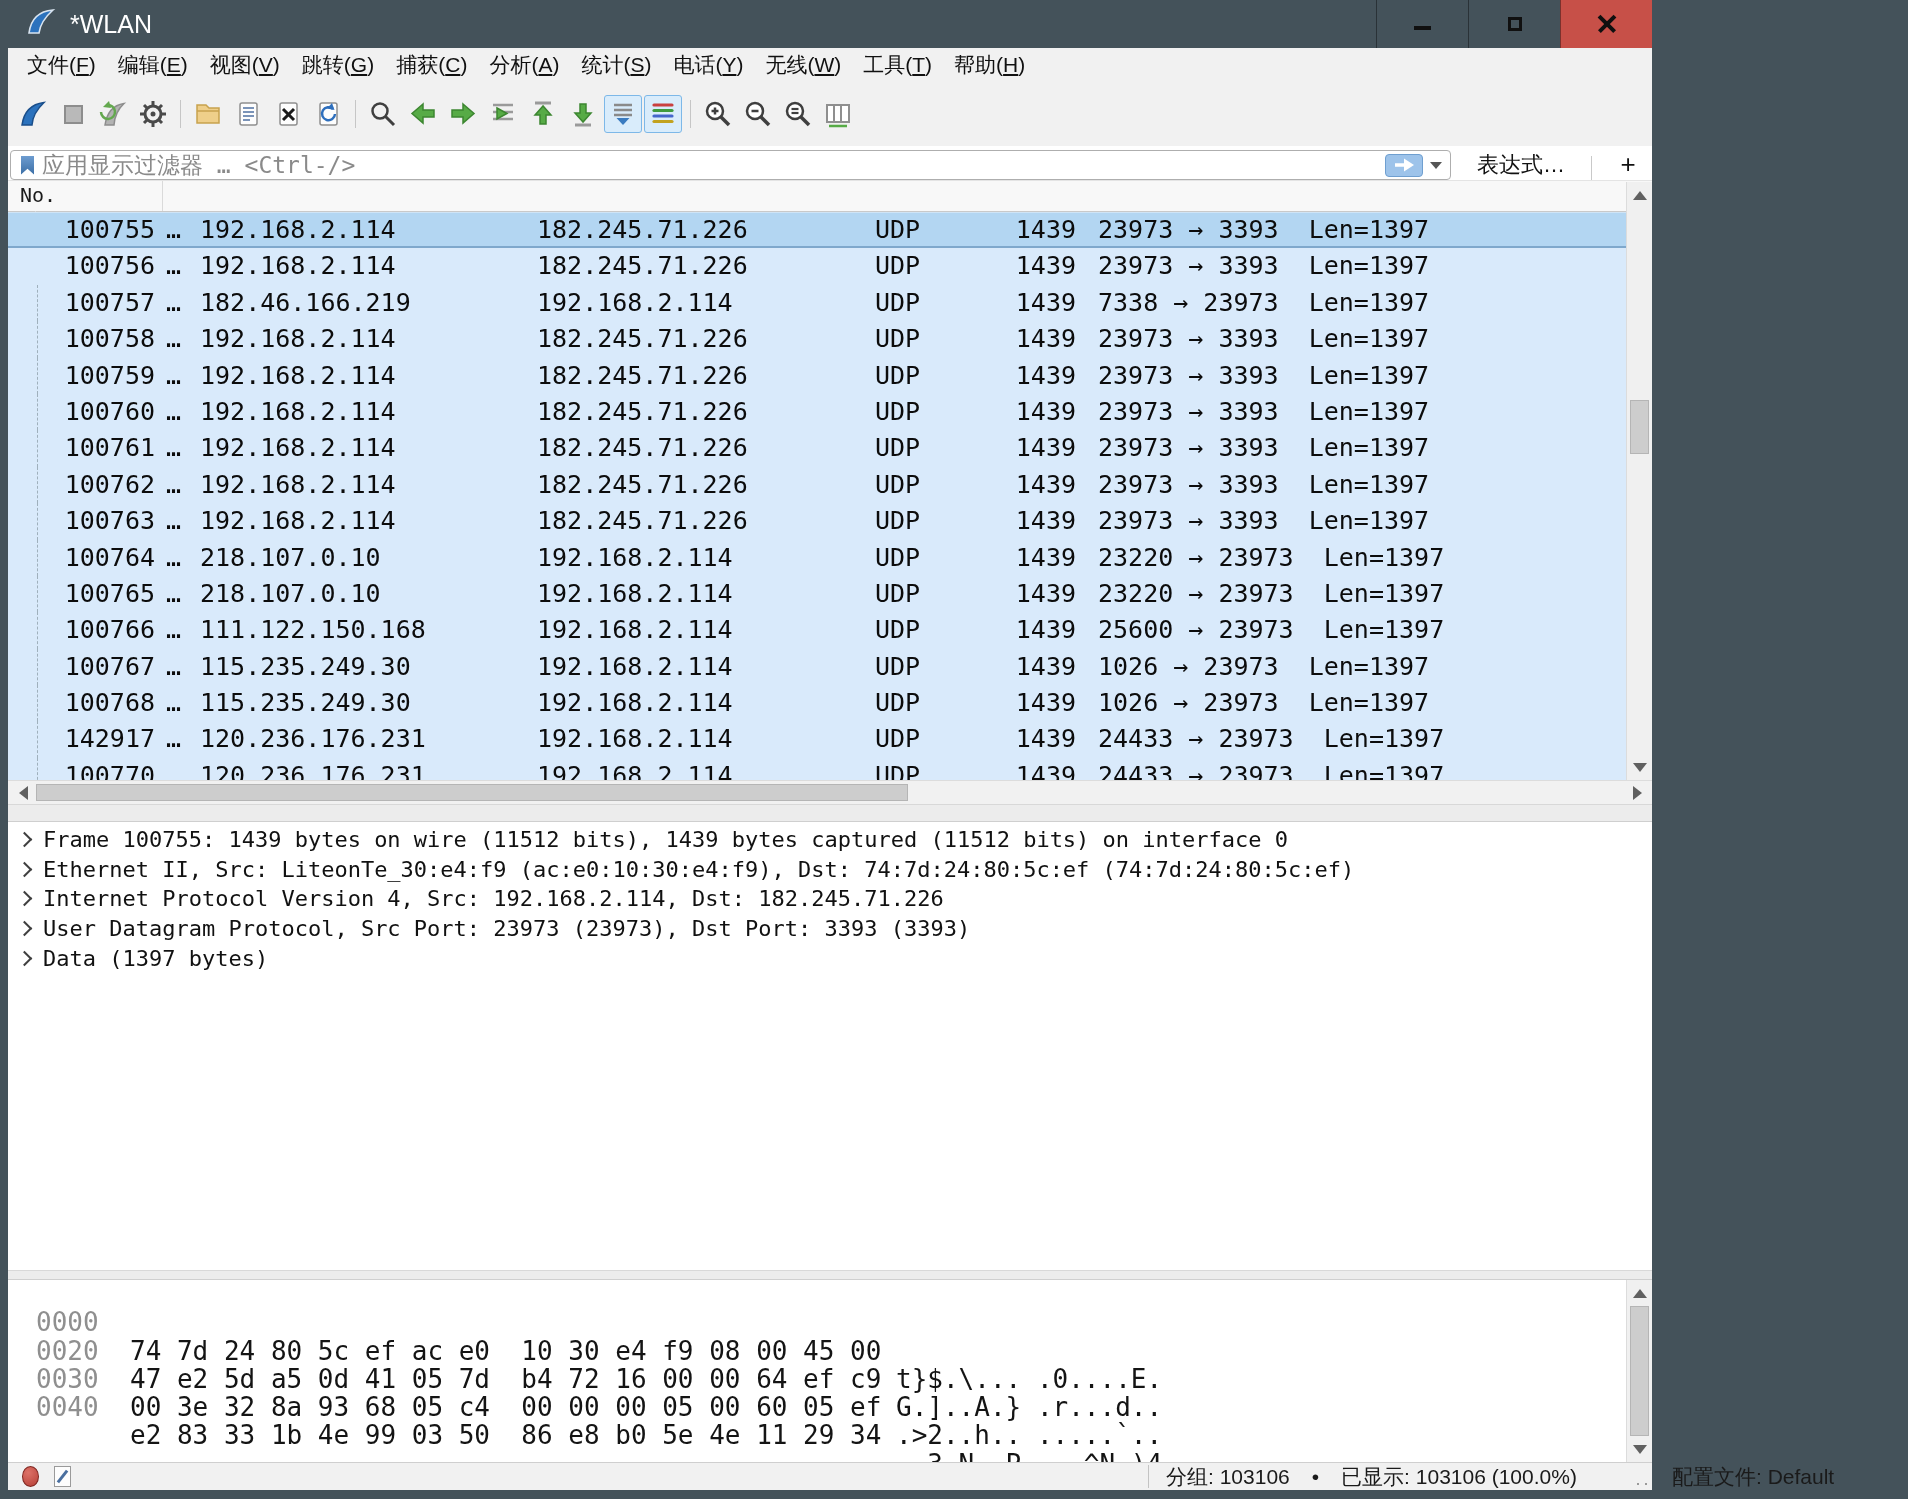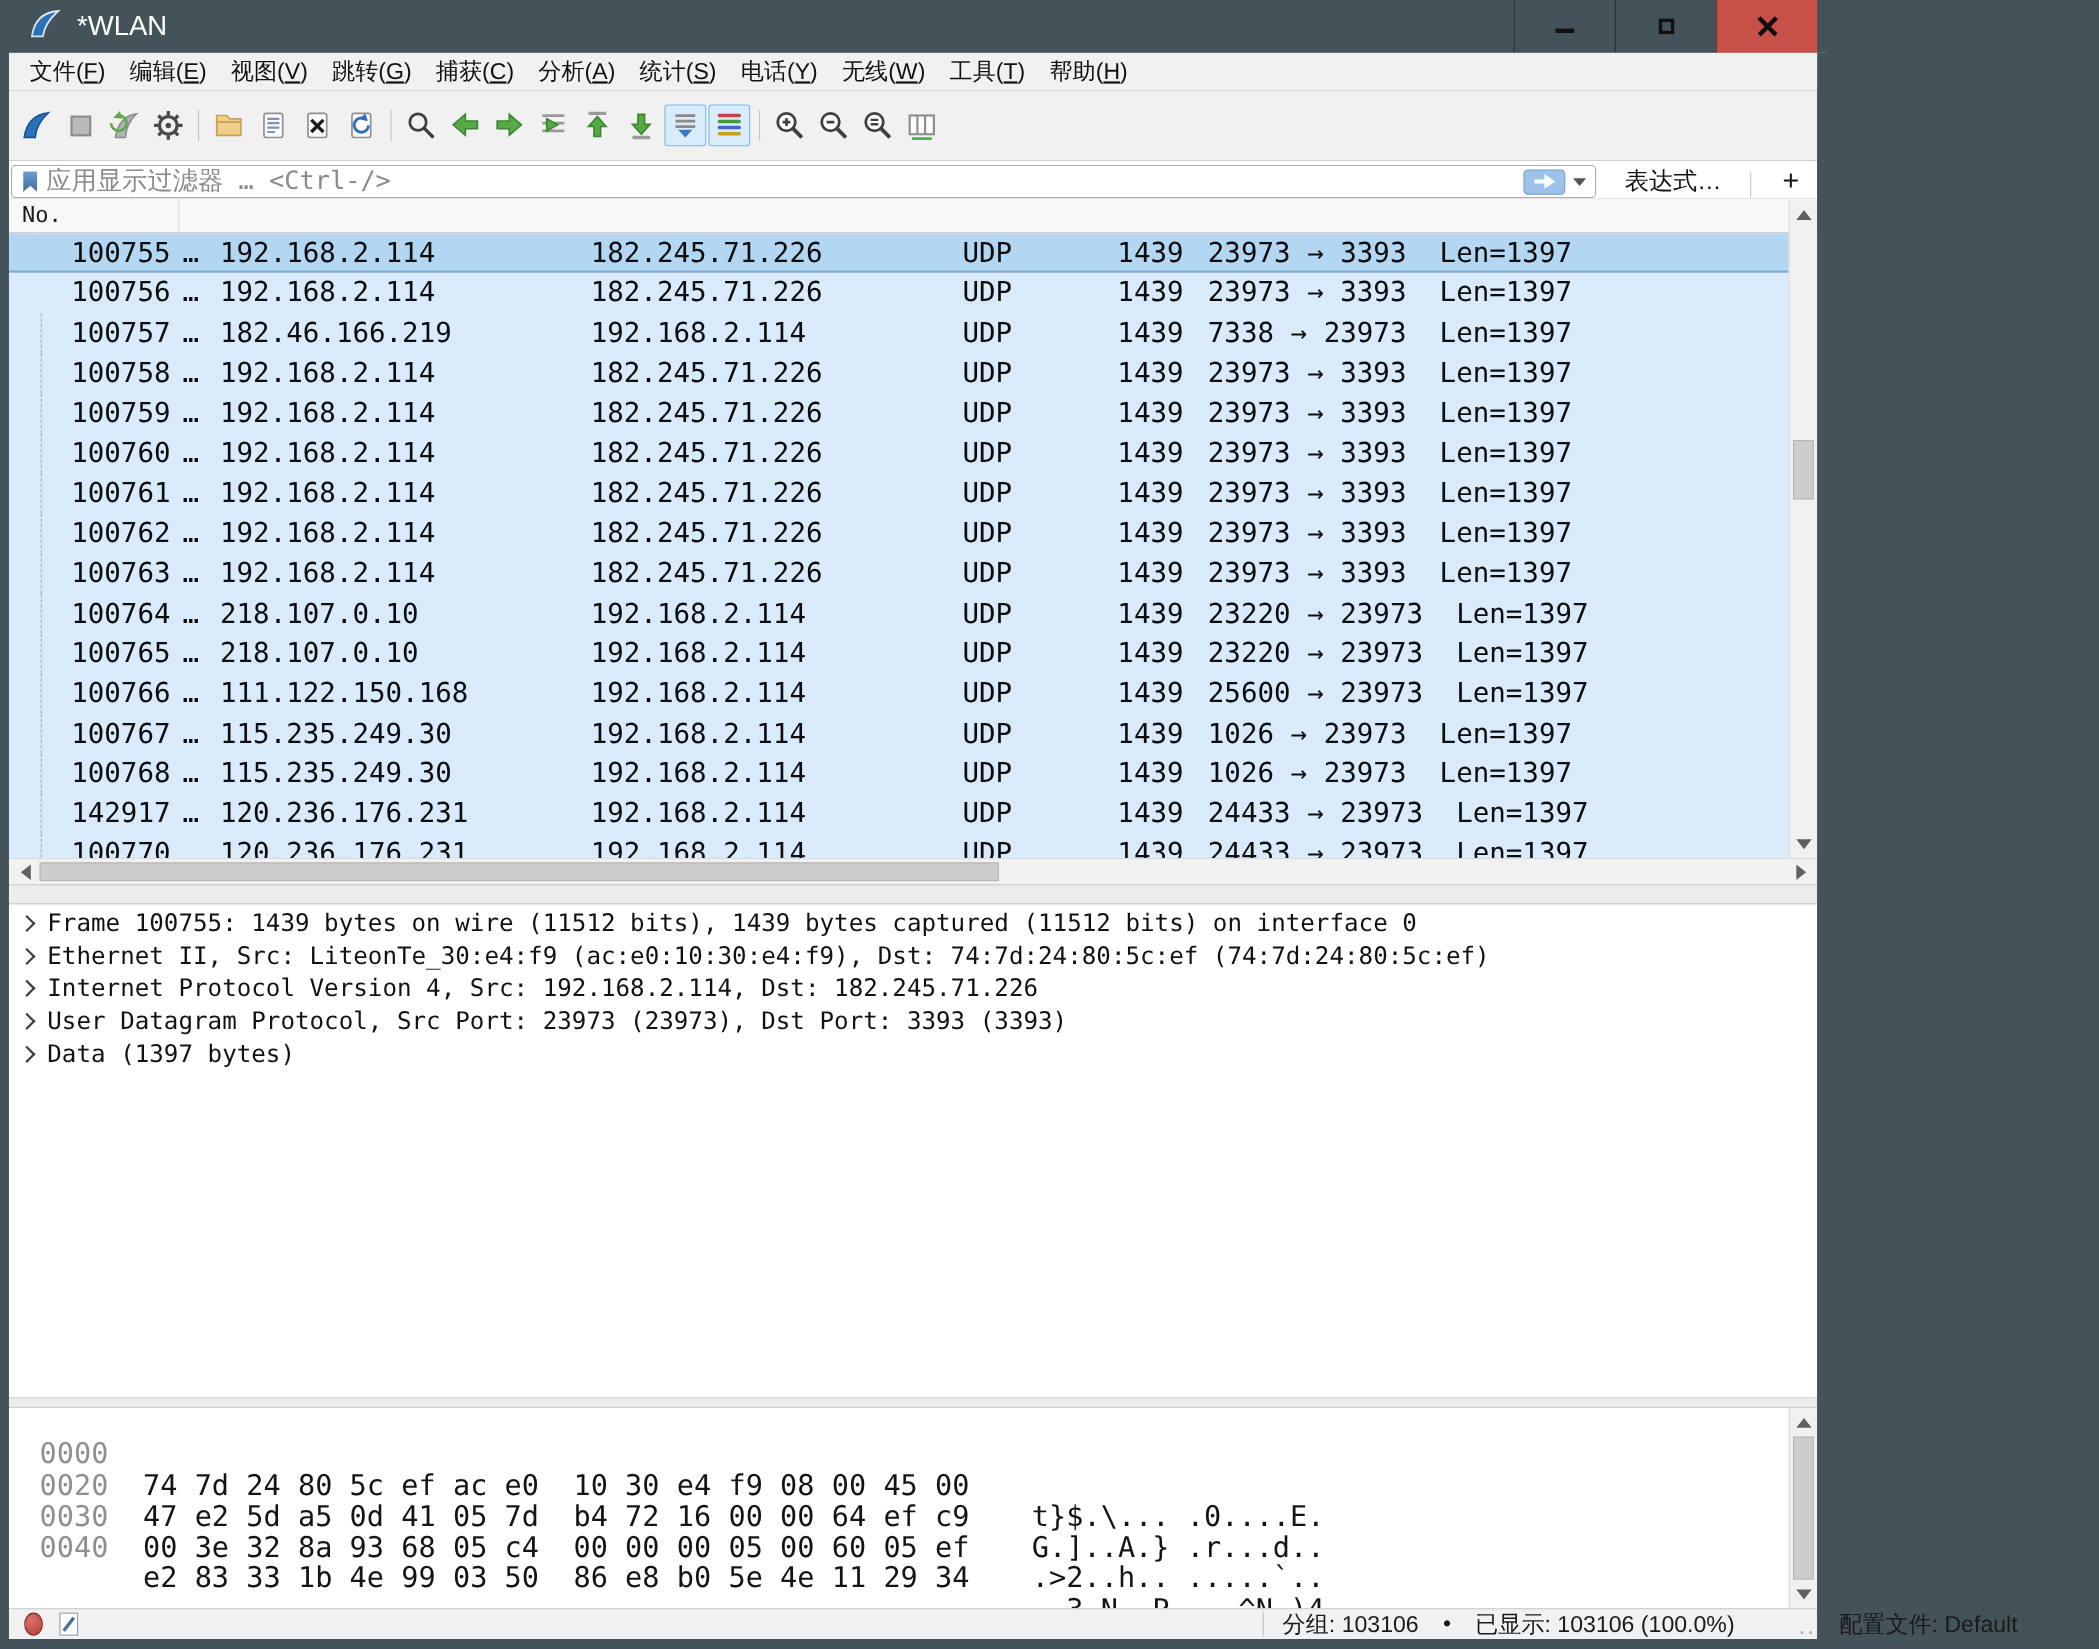--- a/index.html
+++ b/index.html
@@ -120,21 +120,21 @@
   .chev{width:9px;height:9px;border-top:2px solid #3f3f3f;border-right:2px solid #3f3f3f;
         transform:rotate(45deg);margin:0 13px 0 11px;flex:none;}
 
   
   .hexpane{position:absolute;top:1280px;left:8px;right:12px;height:182px;background:#ffffff;
            padding-top:0;box-sizing:border-box;font-family:"DejaVu Sans Mono","Liberation Mono",monospace;
            font-size:26px;}
   .hex-line{position:relative;height:28.3px;line-height:28.3px;white-space:pre;}
   .hex-off{position:absolute;left:28px;color:#8f8f8f;}
   .hex-bytes{position:absolute;left:122px;color:#141414;}
-  .hex-ascii{position:absolute;left:930px;color:#141414;}
+  .hex-ascii{position:absolute;left:888px;color:#141414;}
 
   
   .statusbar{position:absolute;top:1462px;left:8px;right:12px;height:28px;background:#f1f1f1;
              border-top:1px solid #cfcfcf;box-sizing:border-box;font-size:21px;color:#1a1a1a;}
   .expert-dot{position:absolute;left:14px;top:3px;width:17px;height:21px;border-radius:50%;
               background:radial-gradient(circle at 35% 30%,#dd7268,#b63f36);border:1px solid #7e241e;box-sizing:border-box;}
   .comment-ic{position:absolute;left:46px;top:3px;width:17px;height:21px;background:#fdfdfd;
               border:1px solid #9a9a9a;box-sizing:border-box;}
   .comment-ic i{position:absolute;left:6px;top:2px;width:3px;height:15px;background:#4a6f9f;transform:rotate(38deg);}
   .st-sep{position:absolute;top:2px;bottom:2px;width:1px;background:#c3c3c3;}

